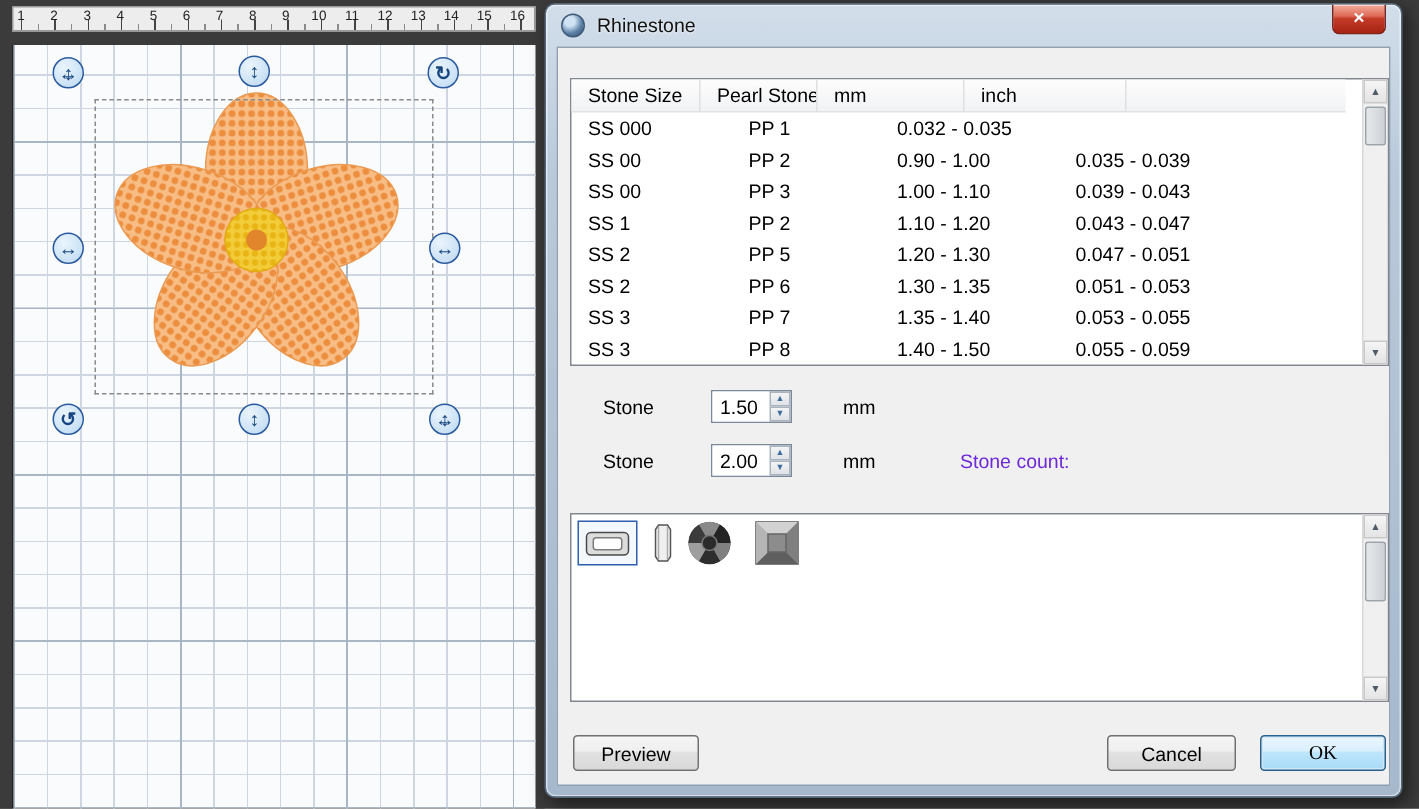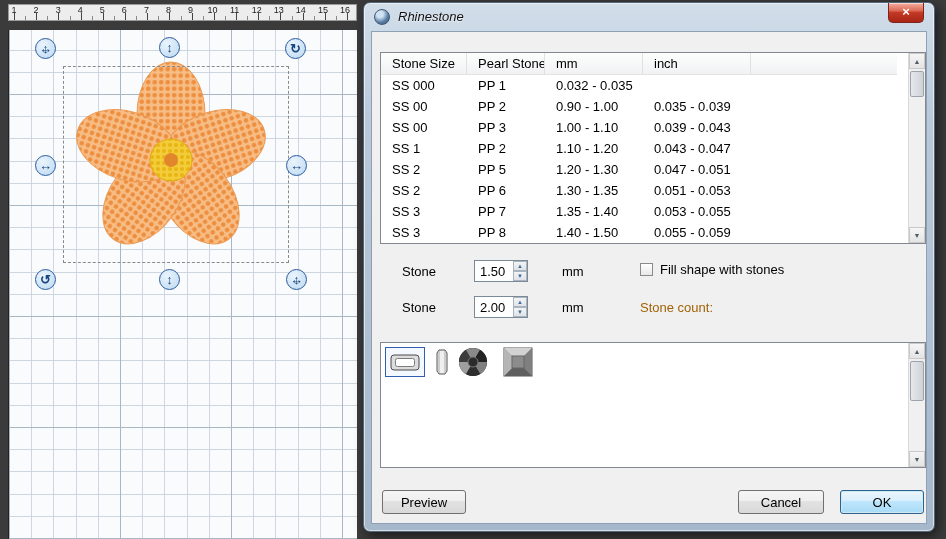--- a/index.html
+++ b/index.html
@@ -41,40 +41,40 @@
   
   .dialog { position:absolute; left:363px; top:2px; width:572px; height:530px;
             border:1px solid #54667a; border-radius:7px;
             background:linear-gradient(180deg,#d2deea 0%,#b9c9da 22%,#a5b8cc 100%);
             box-shadow:inset 0 0 0 1px rgba(255,255,255,.55), 3px 4px 12px rgba(0,0,0,.55); }
   .titlebar { position:absolute; left:0; top:0; right:0; height:28px; }
   .app-icon { position:absolute; left:10px; top:6px; width:16px; height:16px; border-radius:50%;
               background:radial-gradient(circle at 35% 30%, #cfe2f3 0 25%, #5b7fa6 60%, #35506e);
               border:1px solid #3f5a78; }
   .title { position:absolute; left:34px; top:0; line-height:28px; font-size:13px; color:#111;
-           text-shadow:0 1px 2px rgba(255,255,255,.8);font-style:italic; }
+           text-shadow:0 1px 2px rgba(255,255,255,.8); }
   .close-btn { position:absolute; right:10px; top:0; width:36px; height:20px;
                border:1px solid #7e241a; border-top:none; border-radius:0 0 5px 5px;
                background:linear-gradient(#f5b0a1 0%,#dd6a57 40%,#c33a26 50%,#a82414 100%);
                box-shadow:inset 0 1px 0 rgba(255,255,255,.5);
                color:#fff; font-size:13px; font-weight:bold; text-align:center; line-height:18px;
                cursor:default; }
   .client { position:absolute; left:7px; right:7px; top:28px; bottom:7px;
             background:#f0f0f0; border:1px solid #8fa0b2; }
 
   
   .tbl { position:absolute; left:8px; top:20px; width:546px; height:192px;
          background:#fff; border:1px solid #828790; font-size:13px; }
   .tbl-head { display:grid; grid-template-columns:86px 78px 98px 108px 1fr; height:22px;
               background:linear-gradient(#fdfdfd,#f1f2f4); border-bottom:1px solid #e2e2e2;
               margin-right:28px; }
   .th { border-right:1px solid #e0e0e0; padding-left:11px; line-height:22px; color:#000;
         overflow:hidden; white-space:nowrap; }
   .tbl-body { margin-right:17px; }
-  .tr { display:grid; grid-template-columns:86px 78px 98px 108px 1fr; height:21px; }
+  .tr { display:grid; grid-template-columns:86px 78px 98px 108px 1fr; height:21px;gap:21px; }
   .td { padding-left:11px; line-height:21px; color:#000; overflow:hidden; white-space:nowrap; }
 
   
   .vscroll { position:absolute; top:0; right:0; bottom:0; width:17px;
              background:#f0f0f0; border-left:1px solid #d9d9d9; }
   .sb-btn { position:absolute; left:0; right:0; height:16px; text-align:center;
             background:linear-gradient(#f5f5f5,#e4e4e4); border:1px solid #c9c9c9;
             color:#4f5b66; font-size:7px; line-height:15px; }
   .sb-up { top:0; } .sb-down { bottom:0; }
   .sb-thumb { position:absolute; left:1px; right:1px; top:18px; height:26px;
@@ -94,41 +94,41 @@
   .spin-btns { position:absolute; right:0; top:0; width:14px; height:20px; }
   .spin-up,.spin-down { position:absolute; left:0; right:0; height:10px; text-align:center;
                         background:linear-gradient(#f4f4f4,#dfe3e8); border:1px solid #aab4bf;
                         font-size:6px; color:#3f6d9e; line-height:9px; }
   .spin-up { top:0; } .spin-down { bottom:0; }
 
   .chk { position:absolute; left:268px; top:230px; display:flex; align-items:center;
          font-size:13px; color:#000; }
   .chk .box { width:13px; height:13px; border:1px solid #8a8a8a; margin-right:7px;
               background:linear-gradient(#fefefe,#e9e9e9); }
-  .count-lbl { position:absolute; left:268px; top:268px; font-size:13px; color:#a16207; }
+  .count-lbl { position:absolute; left:268px; top:268px; font-size:13px; color:#6d28d9; }
 
   
   .panel { position:absolute; left:8px; top:310px; width:546px; height:126px;
            background:#fff; border:1px solid #828790; }
   .shape { position:absolute; top:4px; height:30px; display:flex; align-items:center;
            justify-content:center; }
   .shape1 { left:4px; width:40px; border:1px solid #2f5fae; background:#f4f8ff; }
   .shape2 { left:52px; width:18px; }
   .shape3 { left:74px; width:36px; }
   .shape4 { left:118px; width:38px; }
 
   
   .btn { position:absolute; top:458px; height:24px; font:13px "Liberation Sans",sans-serif;
          color:#000; border:1px solid #707070; border-radius:3px;
          background:linear-gradient(#f5f5f5,#efefef 45%,#e2e2e2 46%,#d9d9d9); }
   .preview { left:10px; width:84px; }
   .cancel { left:366px; width:86px; }
   .ok { left:468px; width:84px; border-color:#2c628b;
         background:linear-gradient(#ebf6fd,#d9effc 45%,#bfe6fd 46%,#a8daf5);
-        box-shadow:inset 0 0 0 1px #cfe8f6; }
+        box-shadow:inset 0 0 0 1px #cfe8f6;font-family:Liberation Serif, serif; }
 </style>
 </head>
 <body>
 
 <div class="canvas">
   <div class="ruler">
     <div class="ruler-nums">
 
     <span class="ruler-num">1</span>
         <span class="ruler-num">2</span>
@@ -290,24 +290,20 @@
         <div class="spin-up">
           <span>▲</span>
         </div>
         <div class="spin-down">
           <span>▼</span>
         </div>
       </div>
     </div>
     <span class="unit u1">mm</span>
 
-    <label class="chk">
-      <span class="box"></span>
-      <span>Fill shape with stones</span>
-    </label>
 
     <span class="lbl l2">Stone</span>
     <div class="spin s2">
       <input value="2.00" style="">
       <div class="spin-btns">
         <div class="spin-up">
           <span>▲</span>
         </div>
         <div class="spin-down">
           <span>▼</span>

